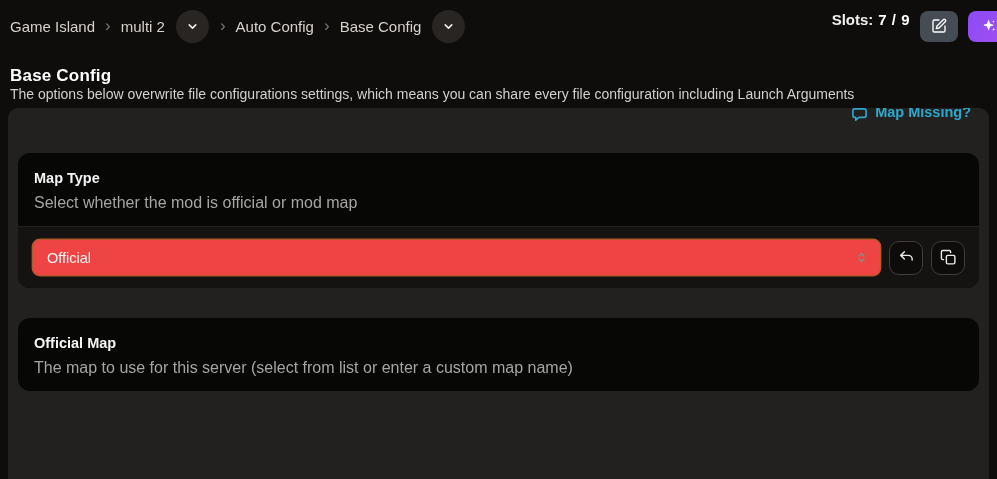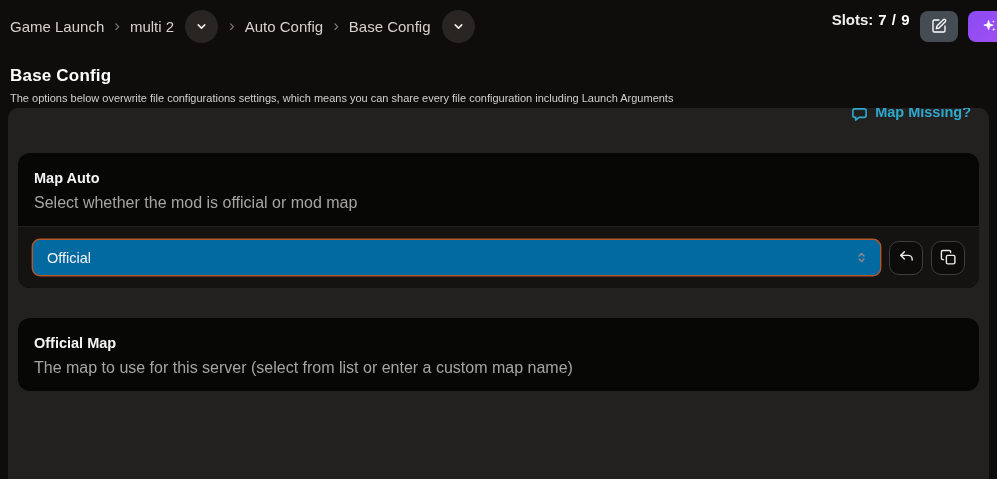--- a/index.html
+++ b/index.html
@@ -39,21 +39,21 @@
   .magic-btn {
     width: 42px; height: 31px; border-radius: 8px;
     background: linear-gradient(135deg, var(--purple-from), var(--purple-to));
     border: none; cursor: pointer;
     display: flex; align-items: center; justify-content: center;
     margin-right: -13px;
   }
   
   .page-header { padding: 14px 10px 0; }
   .page-title { font-size: 17px; font-weight: 700; color: #ffffff; letter-spacing: .2px; }
-  .page-subtitle { font-size: 11px; color: #d2d0cd; margin-top: 6px; }
+  .page-subtitle { font-size: 14px; color: #d2d0cd; }
   
   .panel {
     position: absolute;
     left: 8px; right: 8px; top: 108px; bottom: 0;
     background: #222120;
     border-radius: 10px 10px 0 0;
     padding: 0 10px;
     overflow: hidden;
   }
   .link-row { display: flex; justify-content: flex-end; margin-top: -7px; padding-right: 8px; }
@@ -69,21 +69,21 @@
   .card-desc { font-size: 16px; color: #a6a5a3; margin-top: 8px; }
   .card-row {
     display: flex; align-items: center; gap: 8px;
     padding: 12px 14px;
     background: #151311;
     border-top: 1px solid #232120;
     border-radius: 0 0 12px 12px;
   }
   .select {
     flex: 1; height: 37px;
-    background: #0369a1;
+    background: #ef4444;
     border: 1px solid #34322f;
     border-radius: 8px;
     display: flex; align-items: center; justify-content: space-between;
     padding: 0 12px 0 14px;
     color: #f4f4f5; font-size: 14.5px;
     cursor: pointer;
   }
   .select.modified { border-color: var(--accent); box-shadow: 0 0 0 .4px var(--accent); }
   .icon-btn {
     width: 34px; height: 34px; border-radius: 10px;
@@ -91,21 +91,21 @@
     display: flex; align-items: center; justify-content: center;
     cursor: pointer; flex: none;
   }
   svg { display: block; }
 </style>
 </head>
 <body>
 
 <div class="topbar">
   <nav class="breadcrumb">
-    <a class="crumb">Game Launch</a>
+    <a class="crumb">Game Island</a>
     <span class="sep">›</span>
     <a class="crumb">multi 2</a>
     <button class="circle-btn">
       <span>
         <svg width="13" height="13" viewBox="0 0 16 16" fill="none" stroke="#eceae7" stroke-width="2" stroke-linecap="round" stroke-linejoin="round">
             <path d="M4 6l4 4 4-4"></path>
           </svg>
       </span>
     </button>
     <span class="sep">›</span>
@@ -156,21 +156,21 @@
         <svg width="17" height="17" viewBox="0 0 18 18" fill="none" stroke="var(--cyan)" stroke-width="1.7" stroke-linecap="round" stroke-linejoin="round">
             <path d="M4 3h10a2 2 0 0 1 2 2v5a2 2 0 0 1-2 2H8.5L5 15v-3H4a2 2 0 0 1-2-2V5a2 2 0 0 1 2-2z"></path>
           </svg>
       </span>
       <span>Map Missing?</span>
     </a>
   </div>
 
   <div class="card">
     <div class="card-head">
-      <h3 class="card-title">Map Auto</h3>
+      <h3 class="card-title">Map Type</h3>
       <p class="card-desc">Select whether the mod is official or mod map</p>
     </div>
     <div class="card-row">
       <div class="select modified">
         <span>Official</span>
         <span>
           <svg width="13" height="13" viewBox="0 0 16 16" fill="none" stroke="#8b8a88" stroke-width="1.8" stroke-linecap="round" stroke-linejoin="round">
               <path d="M5 6.2 8 3.2l3 3"></path>
               <path d="M5 9.8l3 3 3-3"></path>
             </svg>

